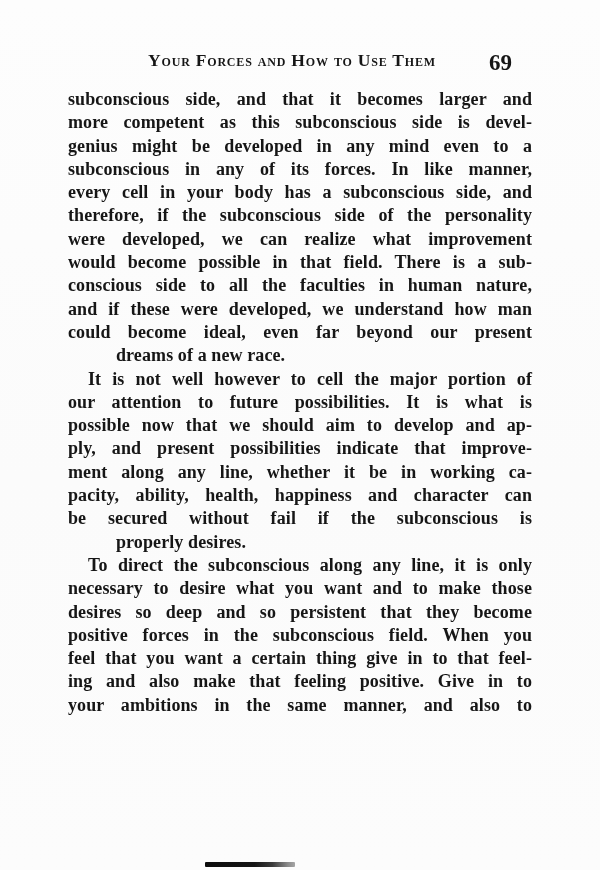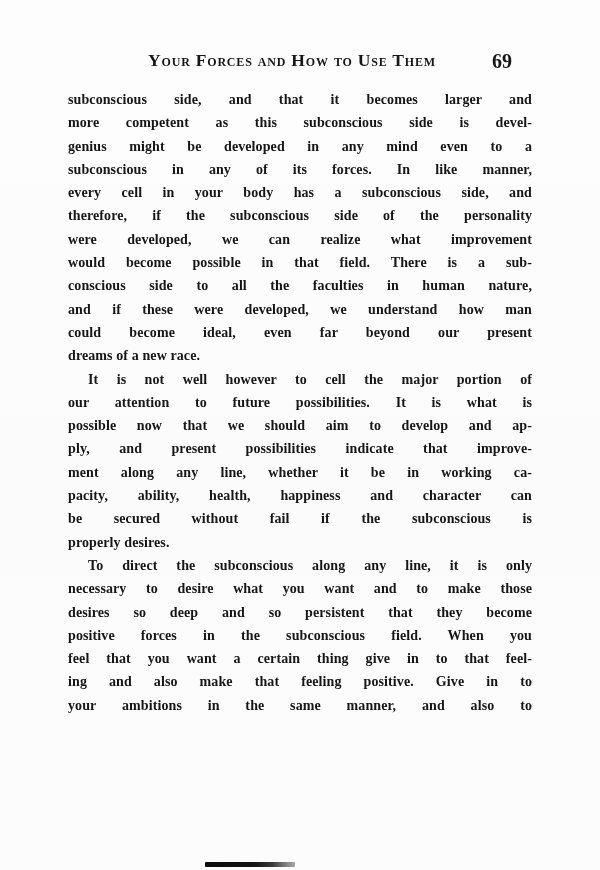--- a/index.html
+++ b/index.html
@@ -34,41 +34,42 @@
     white-space: nowrap;
     font-variant: small-caps;
     font-weight: bold;
     font-size: 17.5px;
     letter-spacing: 0.8px;
   }
   .running-header .page-number {
     position: absolute;
     right: 88px;
     font-weight: bold;
-    font-size: 20px;
+    font-size: 23px;
   }
   .body-text {
     position: absolute;
     top: 88px;
     left: 68px;
     width: 464px;
   }
   .line {
-    font-size: 14px;
+    font-size: 18px;
     font-weight: bold;
     line-height: 23.3px;
     height: 23.3px;
     letter-spacing: 0.1px;
     text-align: justify;
     text-align-last: justify;
     white-space: normal;
   }
   .line.no-stretch {
     text-align: center;
     text-align-last: left;
+    margin-left: 48px;
   }
   .line.indent {
     text-indent: 20px;
   }
   .edge-mark {
     position: absolute;
     left: 205px;
     top: 862px;
     width: 90px;
     height: 5px;

